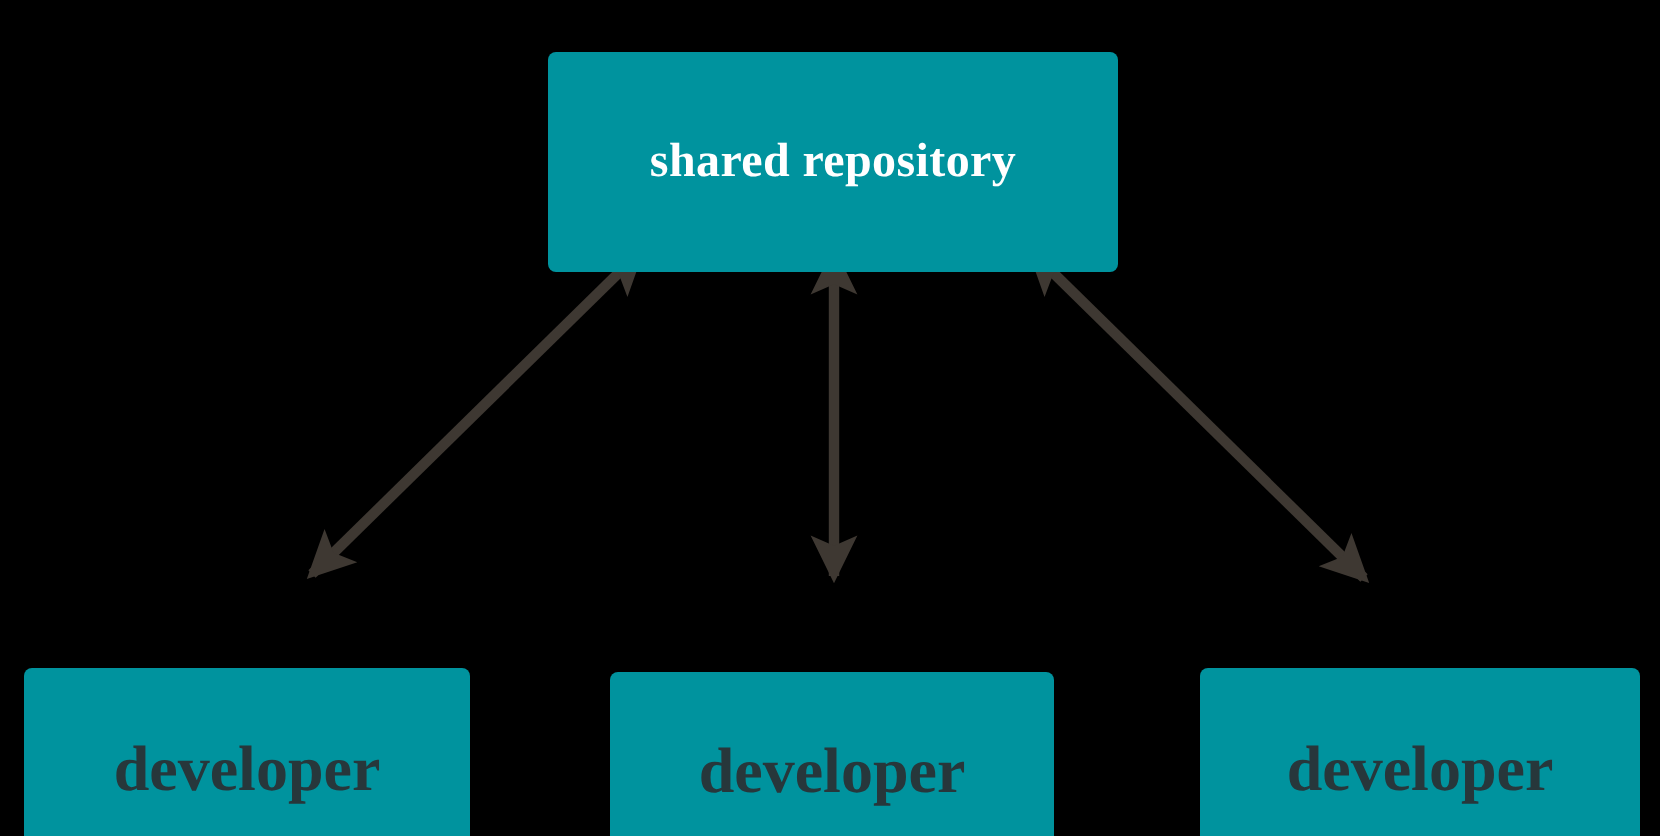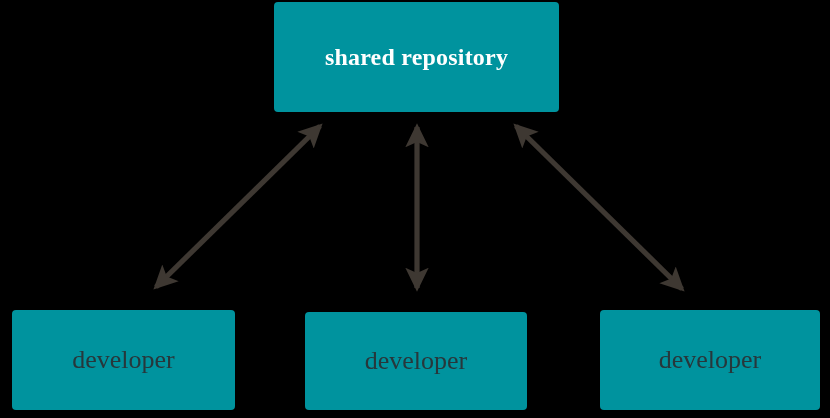--- a/index.html
+++ b/index.html
@@ -18,20 +18,21 @@
     overflow: hidden;
   }
   .node {
     position: absolute;
     border-radius: 4px;
     display: flex;
     align-items: center;
     justify-content: center;
     box-sizing: border-box;
     user-select: none;
+    margin-top: 24px;
   }
   .node-label {
     display: block;
     text-align: center;
     line-height: 1;
     white-space: nowrap;
   }
   
   #node-shared-repository {
     left: 274px;
@@ -57,22 +58,22 @@
     width: 222px;
     height: 98px;
   }
   #node-developer-right {
     left: 600px;
     top: 310px;
     width: 220px;
     height: 100px;
   }
   .node-developer .node-label {
-    font-size: 26px;
-    font-weight: normal;
+    font-size: 32px;
+    font-weight: bold;
   }
   
   #arrow-layer {
     position: absolute;
     left: 0;
     top: 0;
     width: 830px;
     height: 418px;
     pointer-events: none;
   }

